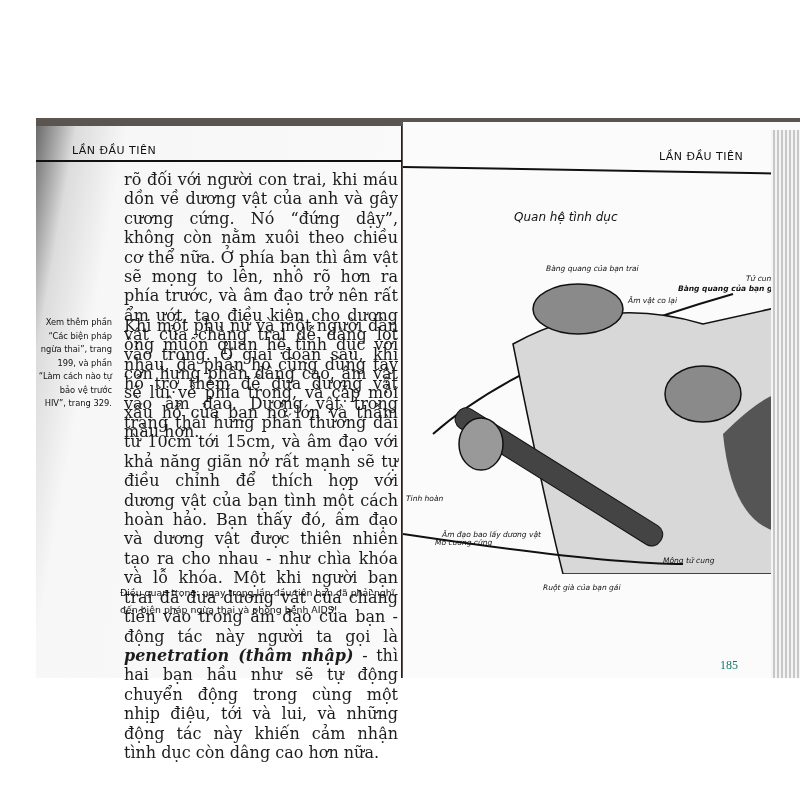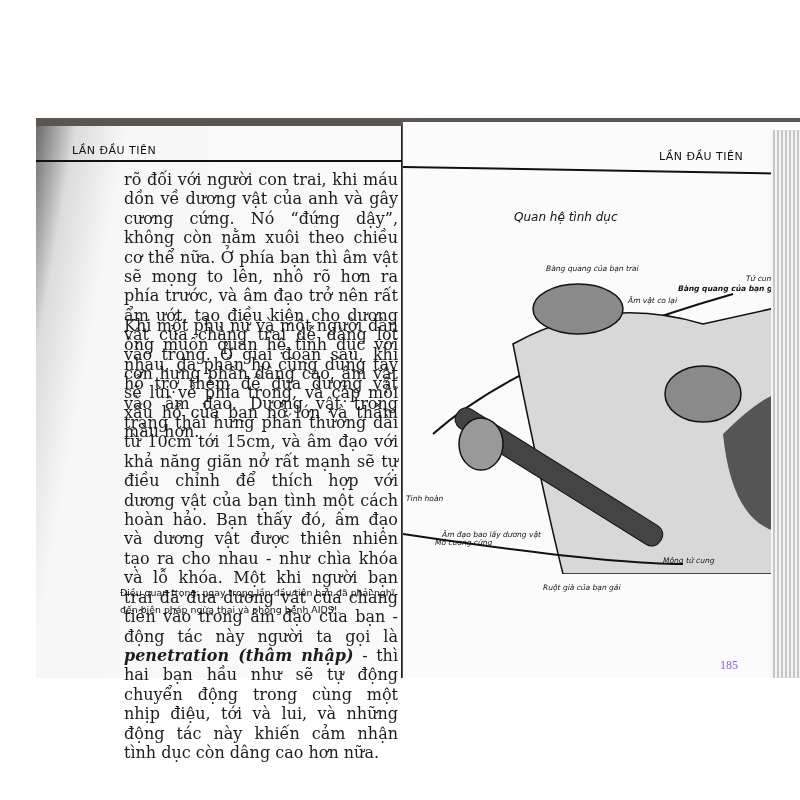--- a/index.html
+++ b/index.html
@@ -52,37 +52,38 @@
       position: absolute; left: 478px; top: 86px; font-family: "DejaVu Sans", sans-serif;
       font-size: 12px; font-style: italic; color: #111;
     }
     .diagram { position: absolute; left: 367px; top: 112px; width: 400px; height: 340px; }
     .diagram svg { width: 400px; height: 340px; }
     .label {
       position: absolute; font-family: "DejaVu Sans", sans-serif; font-size: 7.5px;
       font-style: italic; color: #111; white-space: nowrap;
     }
     .page-number {
-      position: absolute; left: 684px; top: 540px; font-size: 12px; font-family: "Liberation Serif", serif; color: #8b5cf6;
+      position: absolute; left: 684px; top: 540px; font-size: 12px; font-family: "Liberation Serif", serif; color: #0f766e;
     }
   </style>
 </head>
 <body>
 
 <div class="spread">
   <div class="page-left">
     <div class="running-head rh-left">LẦN ĐẦU TIÊN</div>
     <div class="rule-left"></div>
 
     <p class="body-text para1">rõ đối với người con trai, khi máu dồn về dương vật của anh và gây cương cứng. Nó “đứng dậy”, không còn nằm xuôi theo chiều cơ thể nữa. Ở phía bạn thì âm vật sẽ mọng to lên, nhô rõ hơn ra phía trước, và âm đạo trở nên rất ẩm ướt, tạo điều kiện cho dương vật của chàng trai dễ dàng lọt vào trong. Ở giai đoạn sau, khi cơn hưng phấn dâng cao, âm vật sẽ lùi về phía trong, và cặp môi xấu hổ của bạn nở lớn và thẫm màu hơn.</p>
 
     <p class="body-text para2">
       <span>Khi một phụ nữ và một người đàn ông muốn quan hệ tình dục với nhau, đa phần họ cũng dùng tay hỗ trợ thêm để đưa dương vật vào âm đạo. Dương vật trong trạng thái hưng phấn thường dài từ 10cm tới 15cm, và âm đạo với khả năng giãn nở rất mạnh sẽ tự điều chỉnh để thích hợp với dương vật của bạn tình một cách hoàn hảo. Bạn thấy đó, âm đạo và dương vật được thiên nhiên tạo ra cho nhau - như chìa khóa và lỗ khóa. Một khi người bạn trai đã đưa dương vật của chàng tiến vào trong âm đạo của bạn - động tác này người ta gọi là </span><em>penetration (thâm nhập)</em><span> - thì hai bạn hầu như sẽ tự động chuyển động trong cùng một nhịp điệu, tới và lui, và những động tác này khiến cảm nhận tình dục còn dâng cao hơn nữa.</span>
     </p>
 
+    <div class="sidenote">Xem thêm phần “Các biện pháp ngừa thai”, trang 199, và phần “Làm cách nào tự bảo vệ trước HIV”, trang 329.</div>
     <div class="callout">Điều quan trọng: ngay trong lần đầu tiên bạn đã phải nghĩ đến biện pháp ngừa thai và phòng bệnh AIDS!.</div>
   </div>
 
   <div class="page-right">
     <div class="running-head rh-right" style="left:256px;top:28px;">LẦN ĐẦU TIÊN</div>
     <div class="diagram-title" style="left:111px;top:88px;">Quan hệ tình dục</div>
 
     <div class="diagram" style="left:0;top:112px;">
       <svg viewBox="0 0 400 340">
 

